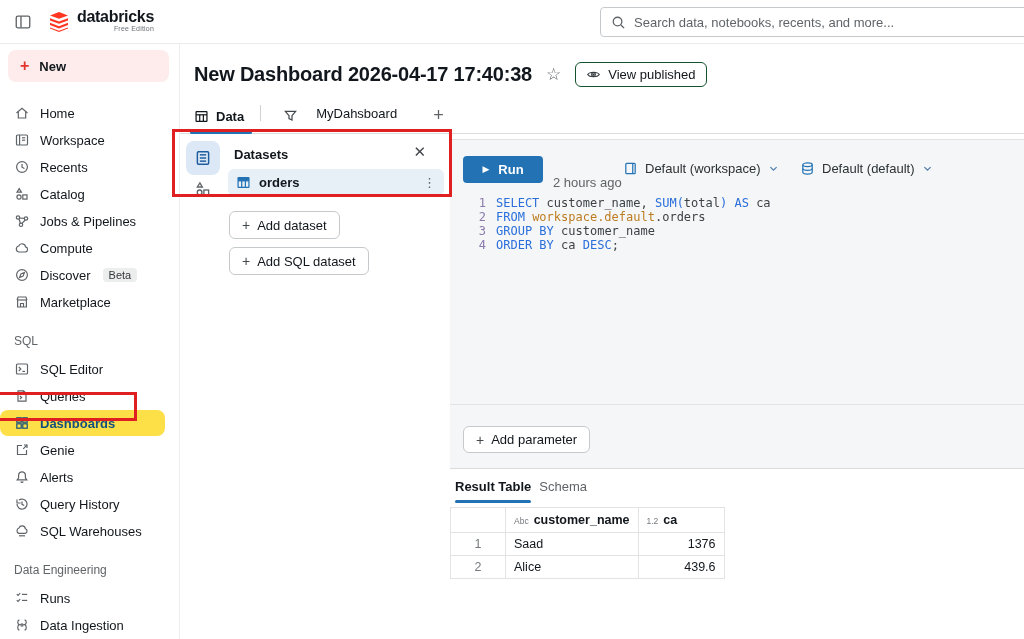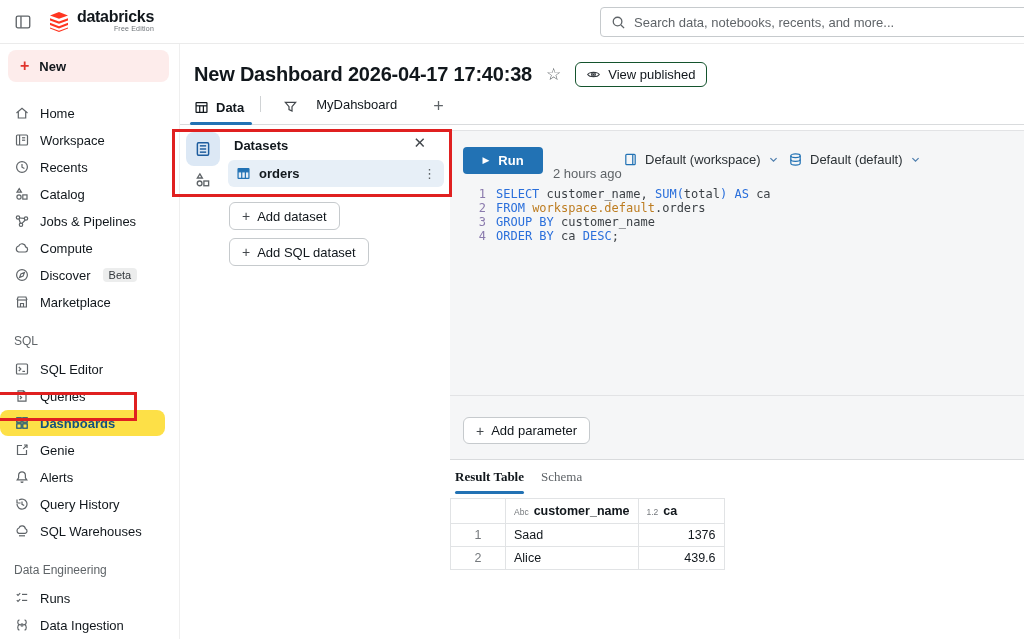--- a/index.html
+++ b/index.html
@@ -32,21 +32,21 @@
   .nav-gap { height:8px; }
 
   
   .main { position:absolute; left:180px; top:44px; width:844px; height:595px; background:#fff; }
   .page-head { display:flex; align-items:center; gap:14px; padding:18px 0 0 14px; }
   .page-title { font-size:20px; font-weight:bold; color:#11171c; letter-spacing:-0.2px; }
   .star { font-size:17px; color:#5f6468; cursor:pointer; line-height:1; }
   .viewpub-btn { display:flex; align-items:center; gap:7px; border:1px solid #14532d; border-radius:6px; height:25px; padding:0 10px; background:#fff; cursor:pointer; }
   .viewpub-btn span { font-size:13px; color:#11171c; }
 
-  .tabbar { display:flex; align-items:flex-end; height:33px; margin-top:5px; border-bottom:1px solid #d9dbdd; padding-left:10px; }
+  .tabbar { display:flex; align-items:flex-end; height:33px; margin-top:14px; border-bottom:1px solid #d9dbdd; padding-left:10px; }
   .tab { display:flex; align-items:center; gap:7px; padding:0 8px 9px 4px; position:relative; cursor:pointer; }
   .tab .tlbl { font-size:13px; color:#11171c; }
   .tab.active .tlbl { font-weight:bold; }
   .tab.active::after { content:""; position:absolute; left:0; right:0; bottom:-1px; height:3px; background:#2272b4; border-radius:2px; }
   .tab-sep { width:1px; height:16px; background:#d0d3d5; margin:0 12px 12px 8px; }
   .tab-funnel { padding:0 10px 10px 10px; cursor:pointer; }
   .tab-page { padding:0 10px 11px 8px; cursor:pointer; }
   .tab-page .tlbl { font-size:13px; color:#11171c; }
   .tab-add { font-size:18px; color:#5f6468; padding:0 8px 9px 26px; cursor:pointer; line-height:1; }
 
@@ -67,35 +67,35 @@
 
   
   .editor { position:absolute; left:270px; top:5px; width:574px; height:329px; background:#f5f6f7; border-top:1px solid #e2e3e5; }
   .run-btn { position:absolute; left:13px; top:16px; width:80px; height:27px; background:#2272b4; border-radius:4px; color:#fff; display:flex; align-items:center; justify-content:center; gap:9px; cursor:pointer; }
   .run-btn .play { font-size:9px; line-height:1; }
   .run-btn .rlbl { font-size:13px; font-weight:bold; }
   .last-run { position:absolute; left:103px; top:35px; font-size:13px; color:#5f6468; }
   .sel { position:absolute; top:21px; display:flex; align-items:center; gap:7px; cursor:pointer; }
   .sel .slbl { font-size:13px; color:#2b3135; }
   .sel-ws { left:173px; }
-  .sel-wh { left:338px; }
+  .sel-wh { left:350px; }
   .code { position:absolute; left:0; top:56px; font-family:"DejaVu Sans Mono","Liberation Mono",monospace; font-size:12px; line-height:14px; }
   .code-line { display:flex; white-space:pre; }
   .code-line .ln { width:46px; text-align:right; padding-right:10px; color:#8a7aad; }
   .tok-kw { color:#2a6fdb; }
   .tok-pl { color:#3d4247; }
   .tok-sc { color:#bd7c20; }
   .ed-divider { position:absolute; left:0; right:0; top:264px; height:1px; background:#e2e3e5; }
   .addparam-btn { position:absolute; left:13px; top:286px; height:27px; border:1px solid #c6cacd; border-radius:6px; background:#fff; display:flex; align-items:center; gap:7px; padding:0 12px; cursor:pointer; }
   .addparam-btn .plus { font-size:14px; color:#43484d; }
   .addparam-btn .plbl { font-size:13px; color:#11171c; }
 
   
   .results { position:absolute; left:270px; top:334px; width:574px; height:177px; background:#fff; border-top:1px solid #d9dbdd; }
-  .res-tabs { display:flex; align-items:flex-end; height:34px; padding-left:5px; gap:17px;font-family:Liberation Serif, serif; }
+  .res-tabs { display:flex; align-items:flex-end; height:34px; padding-left:5px; gap:8px; }
   .res-tab { position:relative; padding-bottom:9px; font-size:13px; color:#5f6468; cursor:pointer; }
   .res-tab.active { font-weight:bold; color:#11171c; }
   .res-tab.active::after { content:""; position:absolute; left:0; right:0; bottom:0; height:3px; background:#2272b4; border-radius:2px; }
   table.res { border-collapse:collapse; margin-top:4px; table-layout:fixed; }
   table.res th, table.res td { border:1px solid #e1e3e5; font-size:12.5px; padding:0 8px; height:23px; overflow:hidden; white-space:nowrap; }
   table.res th { font-weight:bold; text-align:left; color:#11171c; height:25px; background:#fff; }
   table.res col.c-num { width:55px; }
   table.res col.c-name { width:130px; }
   table.res col.c-val { width:86px; }
   td.rnum { color:#75797d; text-align:center; font-size:12px; }

